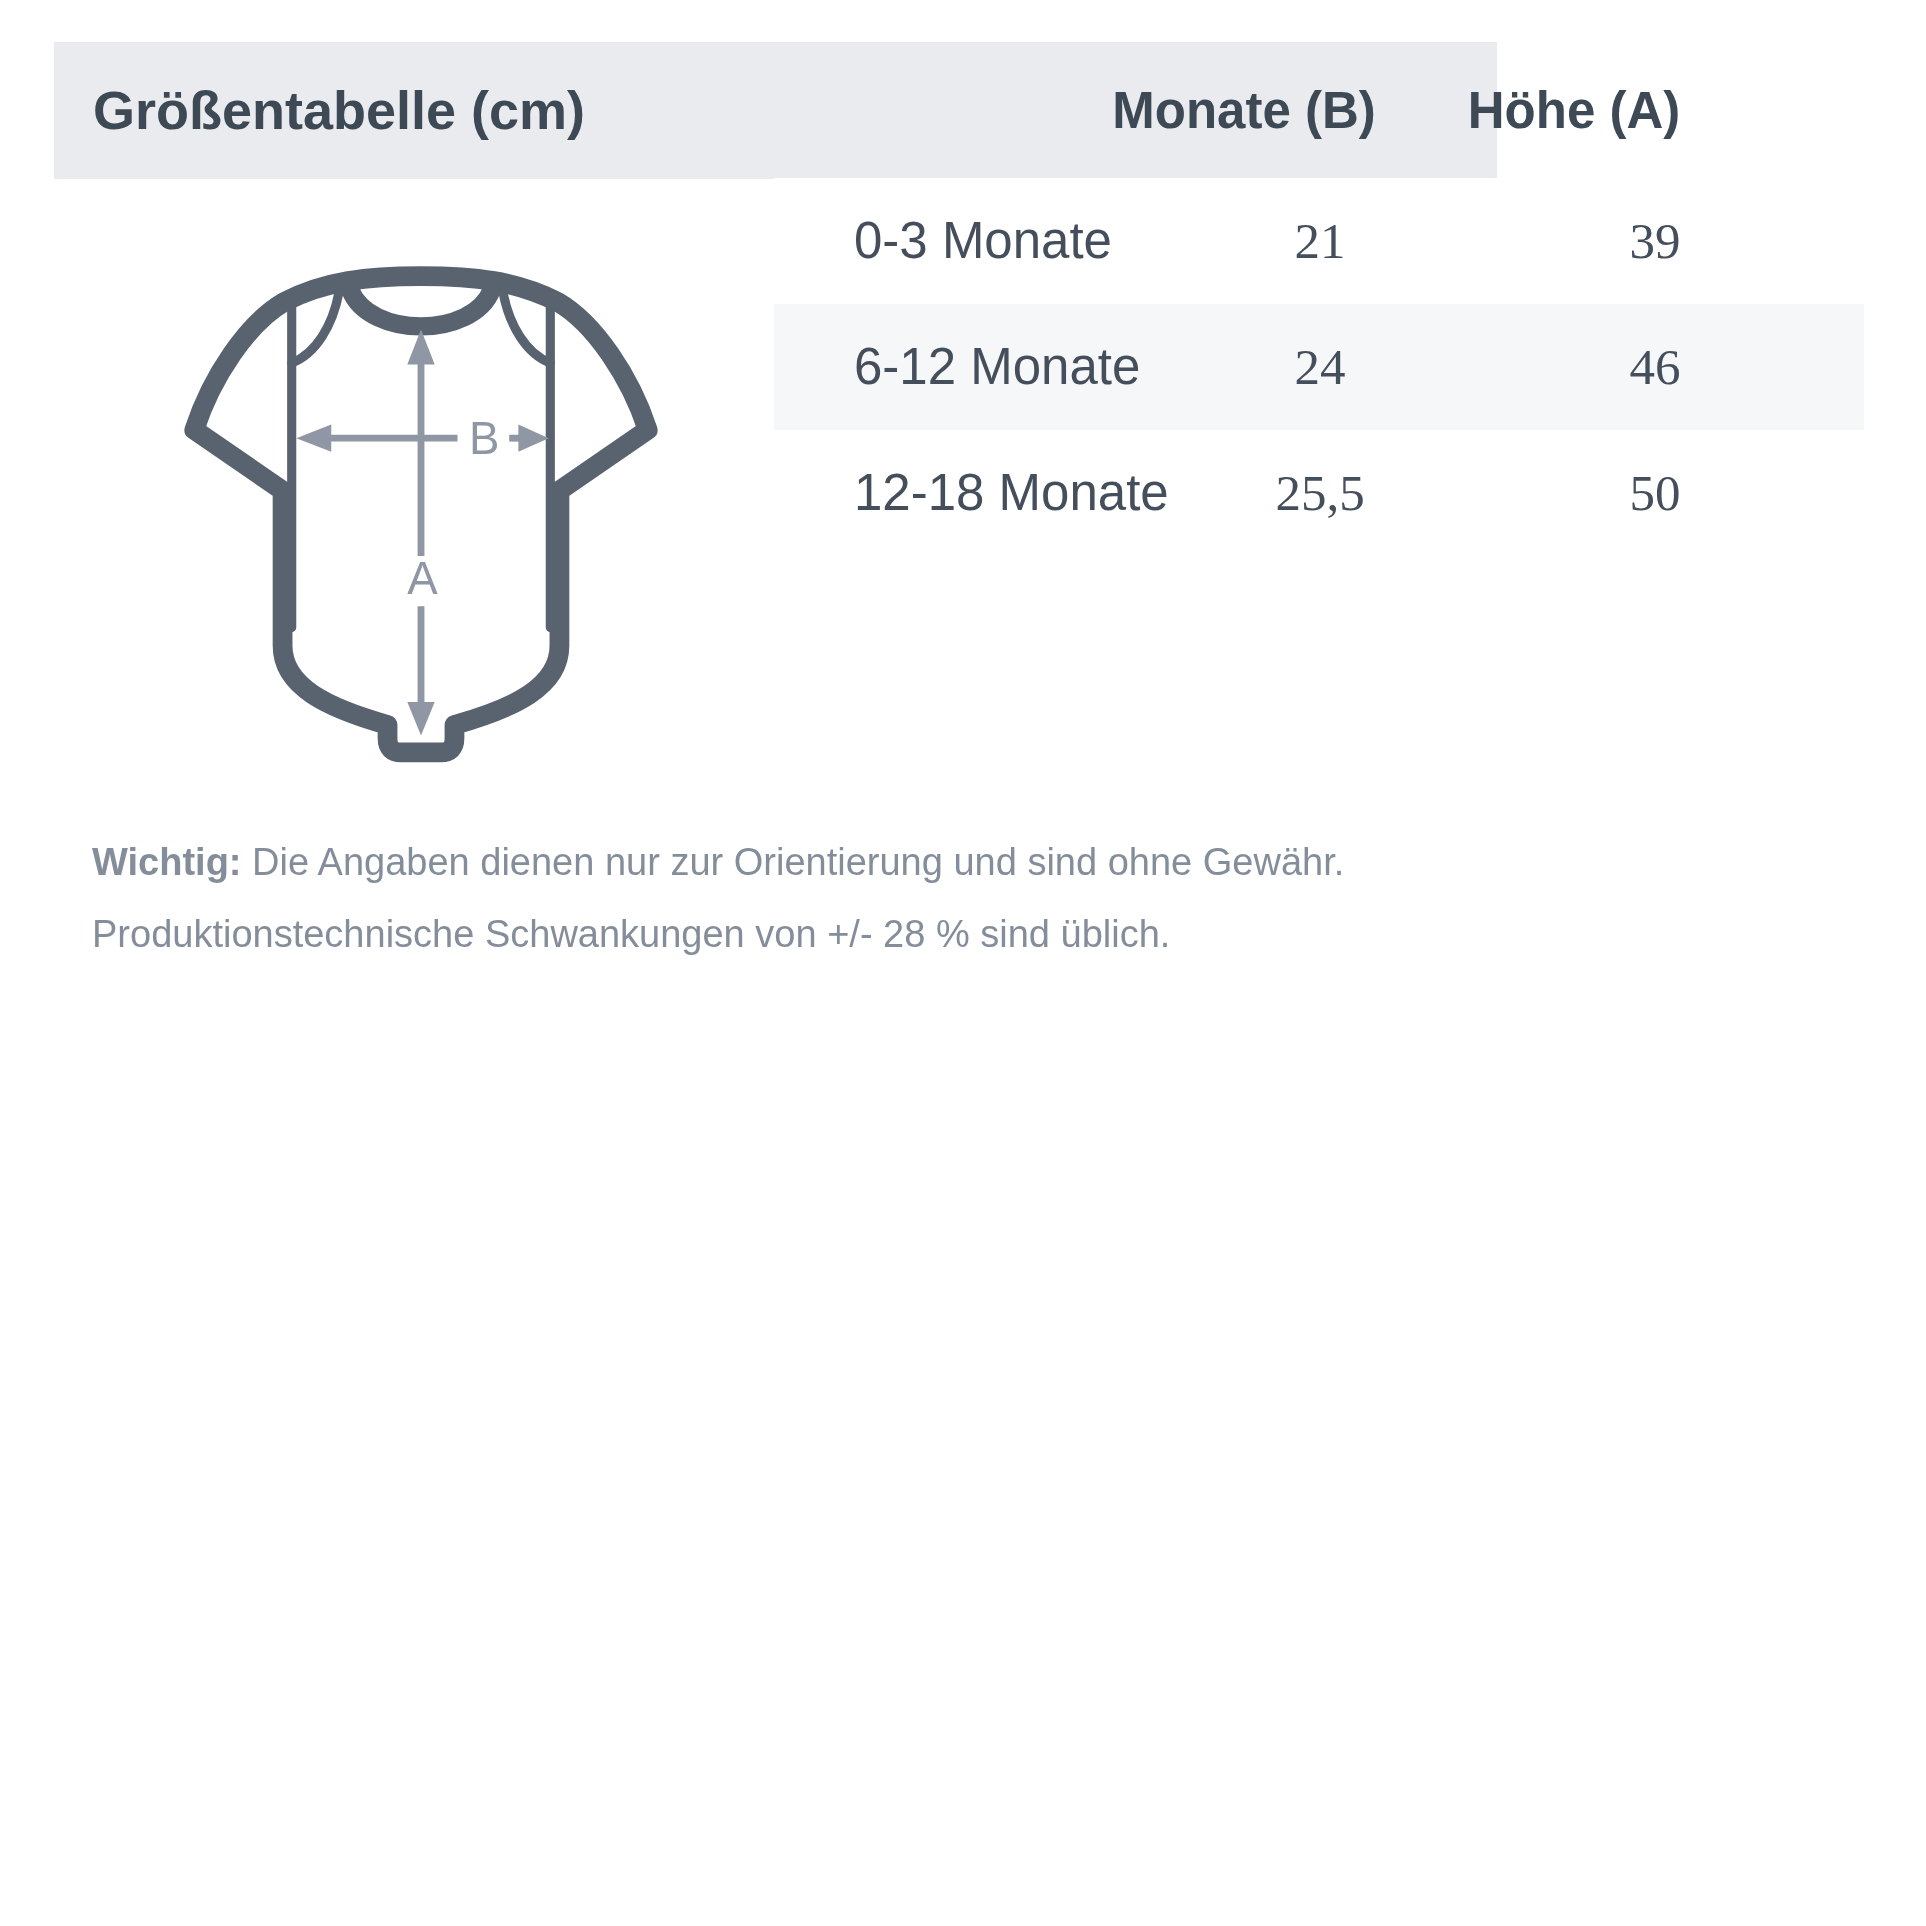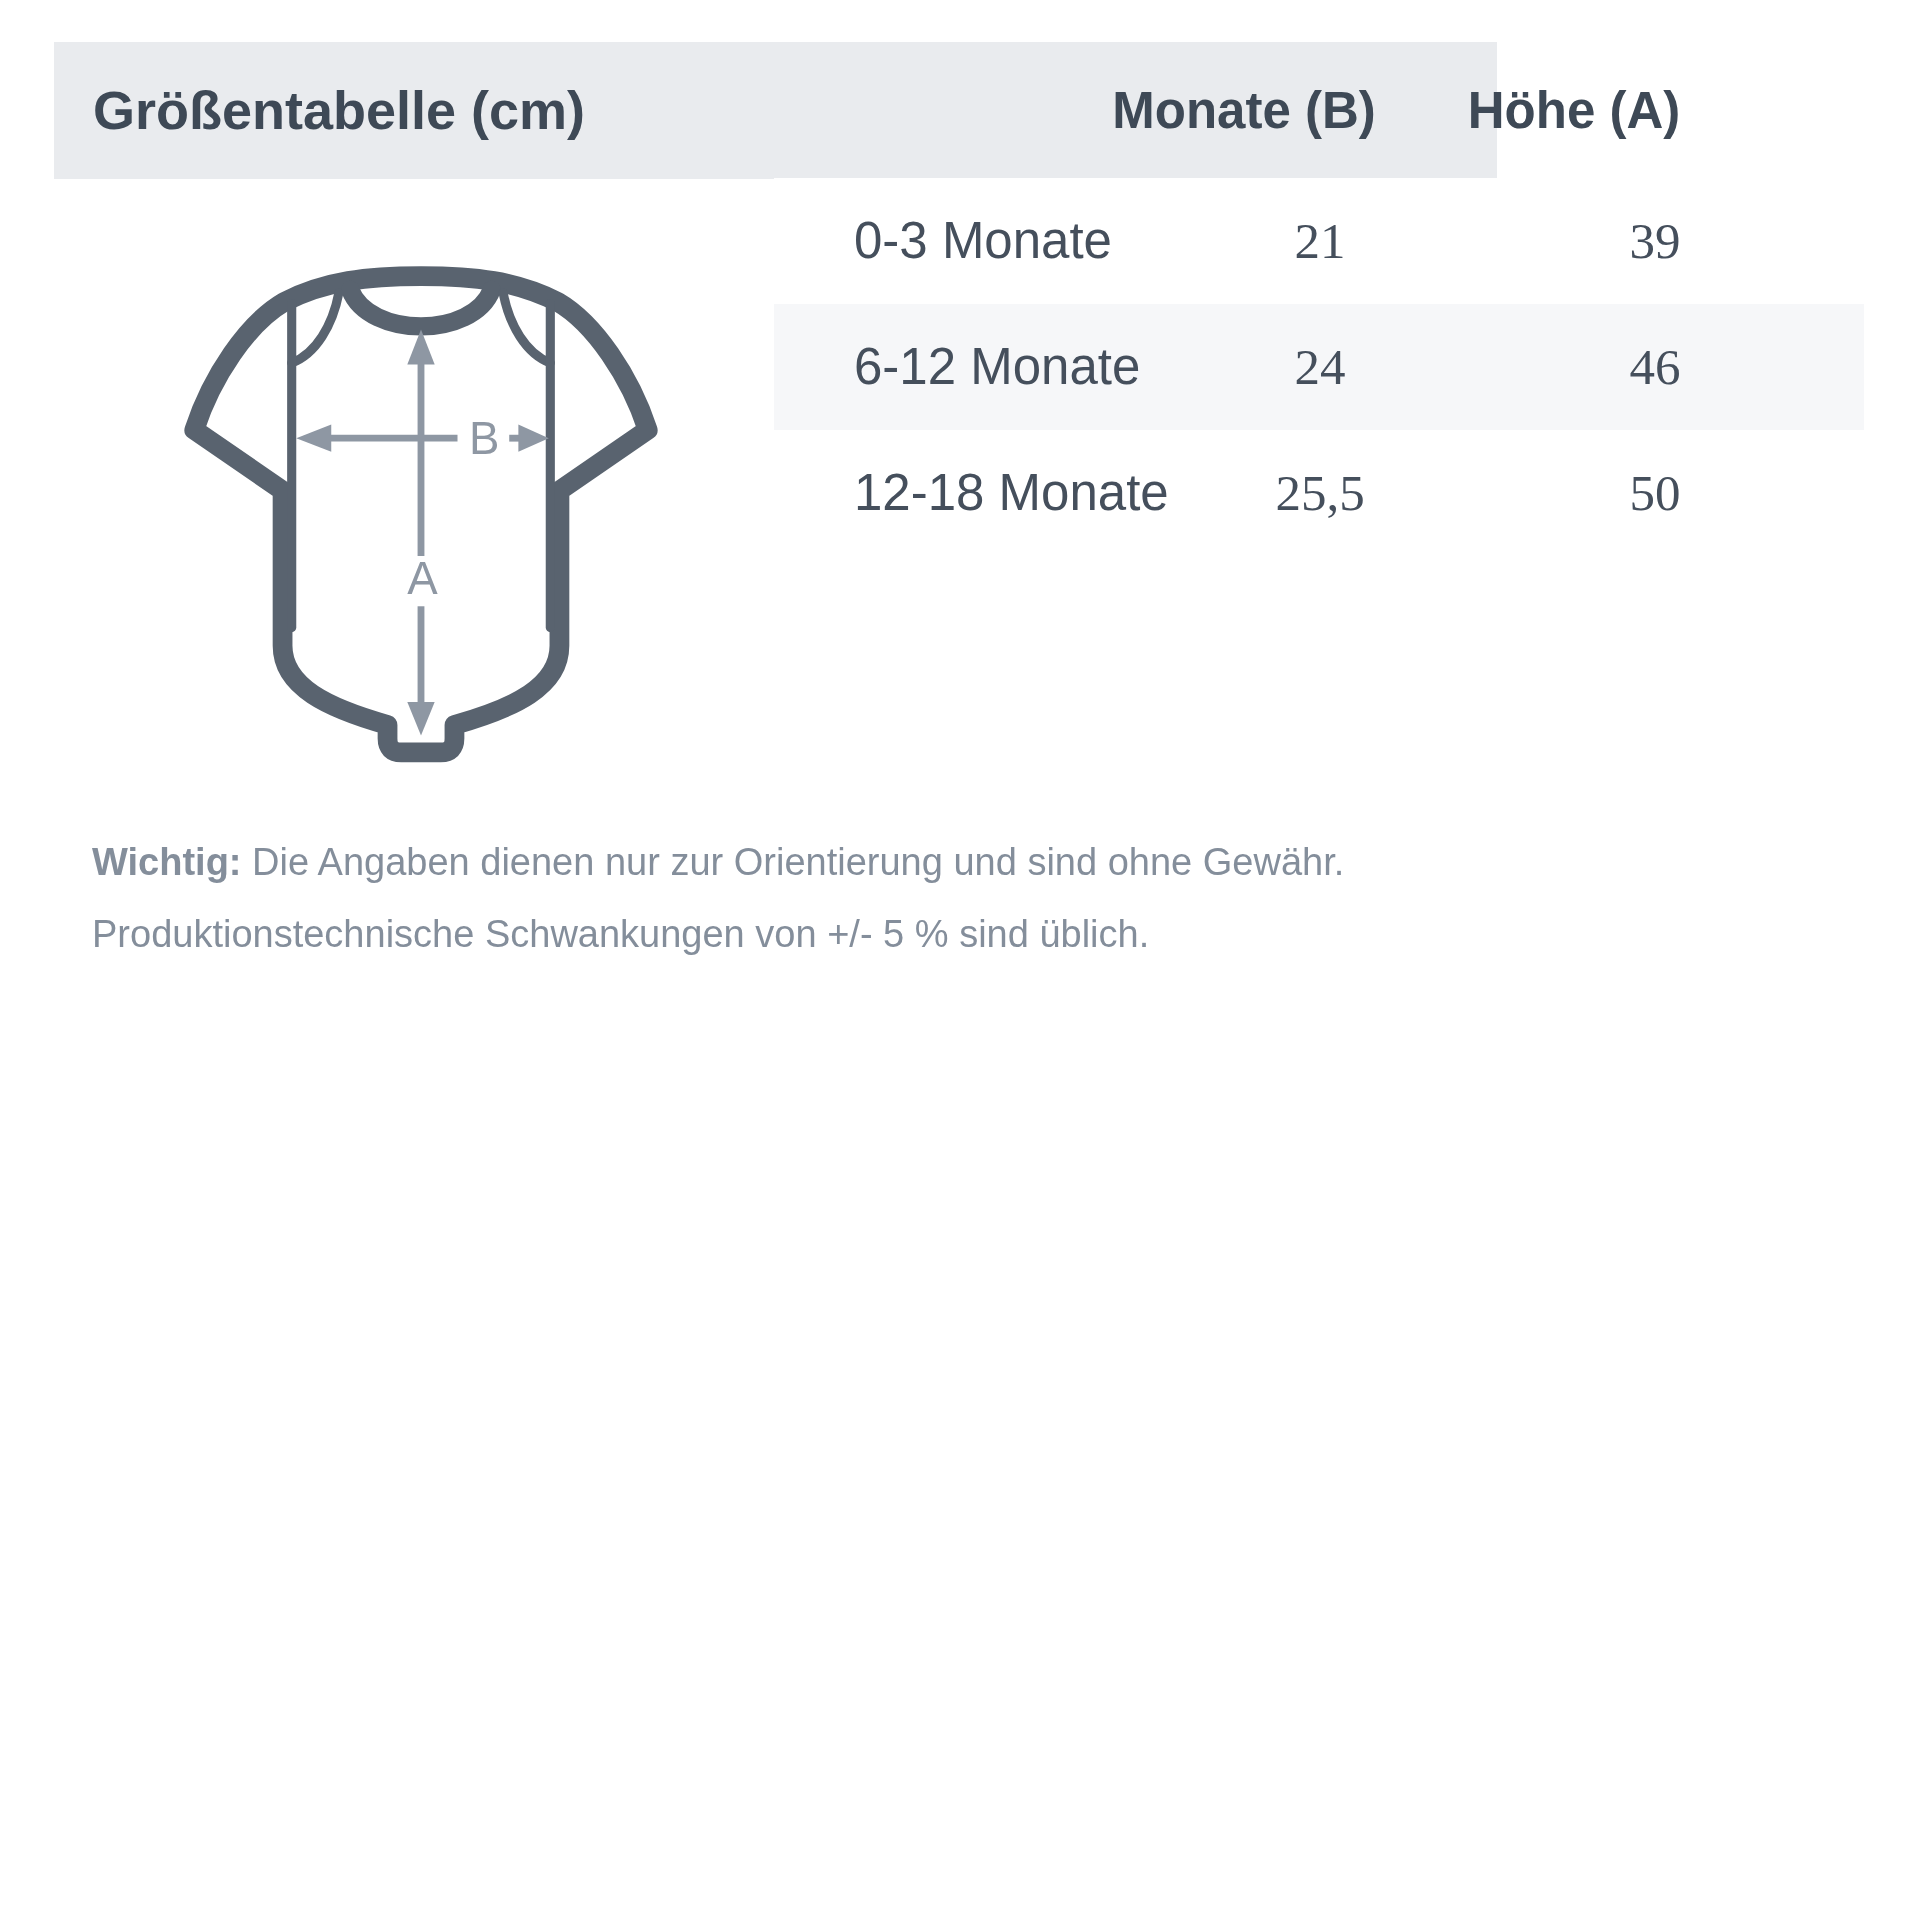--- a/index.html
+++ b/index.html
@@ -129,17 +129,17 @@
         <path d="M 166 229 L 212 211 L 212 247 Z" stroke="none"></path>
         <path d="M 498 229 L 458 211 L 458 247 Z" stroke="none"></path>
       </g>
       <text x="413" y="250" font-size="60" text-anchor="middle">B</text>
       <text x="332" y="434" font-size="60" text-anchor="middle">A</text>
     </svg>
   </div>
 
   <div class="note">
     <div class="line"><span class="bold">Wichtig:</span> <span>Die Angaben dienen nur zur Orientierung und sind ohne Gewähr.</span></div>
-    <div class="line"><span>Produktionstechnische Schwankungen von +/- 5 % sind üblich.</span></div>
+    <div class="line"><span>Produktionstechnische Schwankungen von +/- 28 % sind üblich.</span></div>
   </div>
 
 </div>
 
 
 </body></html>

